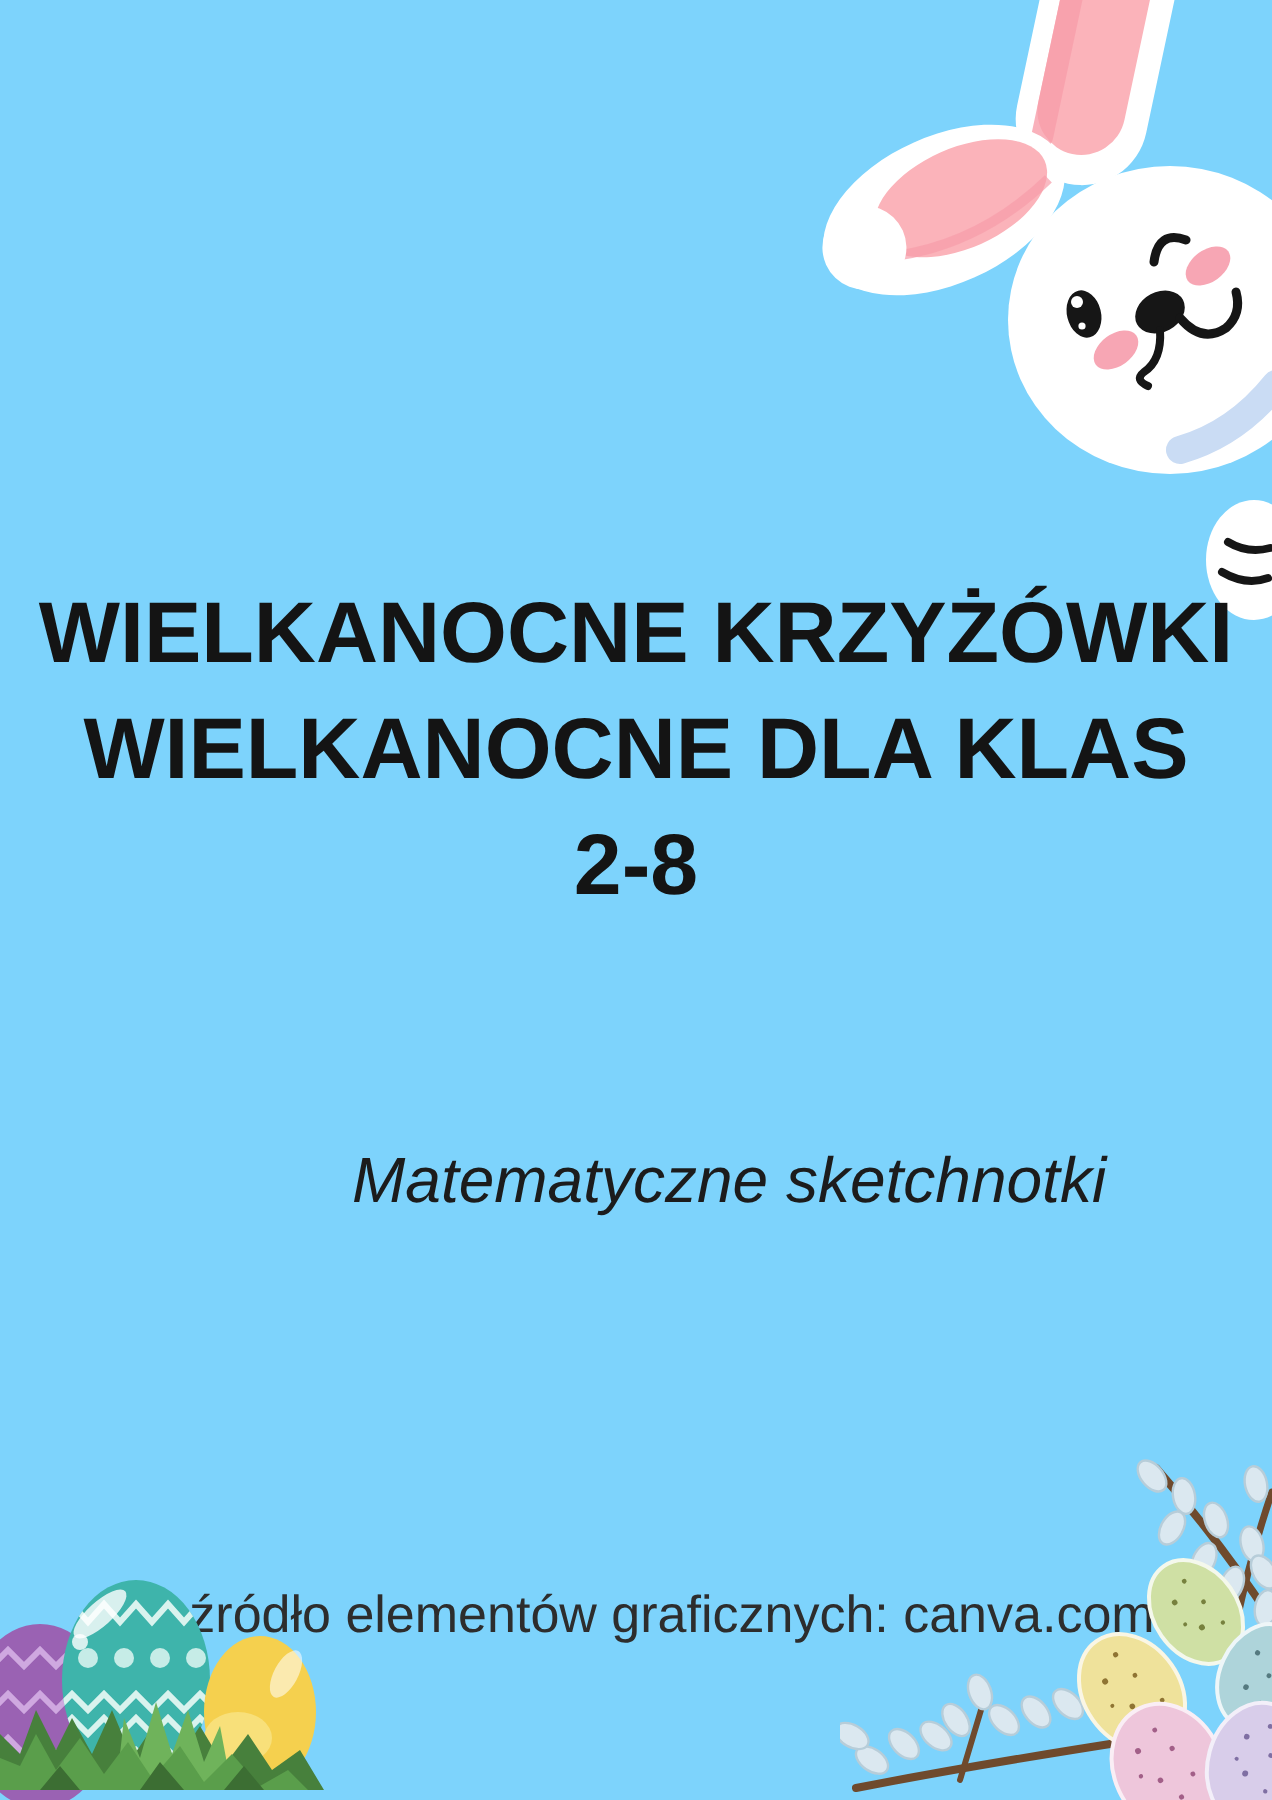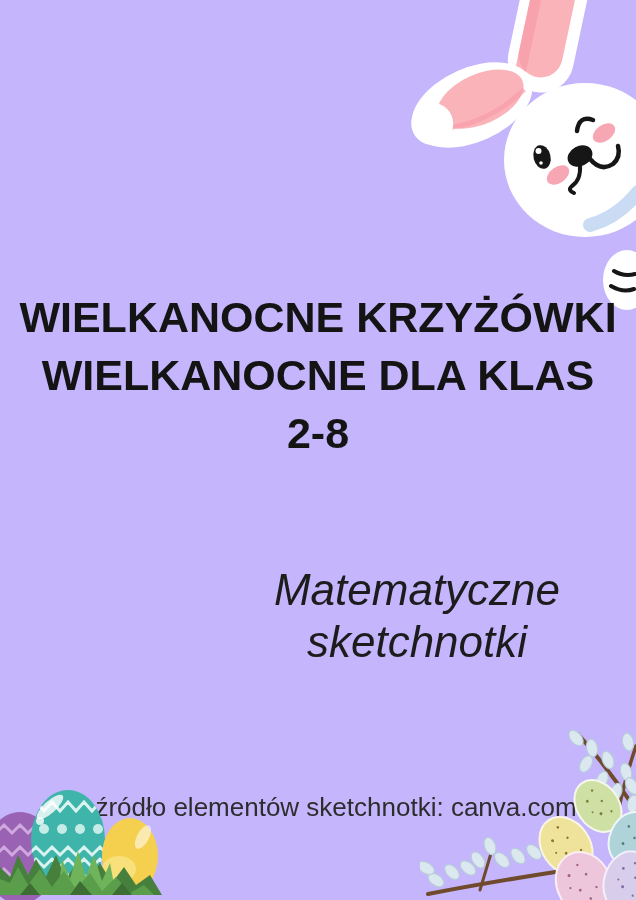--- a/index.html
+++ b/index.html
@@ -20,37 +20,37 @@
   .eggs-left { left: 0; bottom: 0; width: 220px; height: 145px; }
   .willow-right { right: 0; bottom: 0; width: 216px; height: 180px; }
 
   .title {
     position: absolute; top: 288px; left: 0; right: 0;
     text-align: center;
     font-weight: 700; font-size: 43px; line-height: 58px;
     color: #141414; letter-spacing: 0px;
   }
   .subtitle {
-    position: absolute; top: 564px; left: 200px; width: 434px;
-    text-align: center;
+    position: absolute; top: 564px; left: 176px; width: 434px;
+    text-align: left;
     font-style: italic; font-weight: 400;
-    font-size: 44px; line-height: 52px;
+    font-size: 32px; line-height: 52px;
     color: #1c1c1c;
   }
   .credit {
     position: absolute; top: 790px; left: 36px; right: 0;
     text-align: center;
     font-size: 26px; line-height: 34px;
     color: #2d2d2d;
   }
 </style>
 </head>
 <body>
 
-<div class="page" style="background: #c4b5fd;">
+<div class="page" style="background: #7dd3fc;">
 
   <div class="deco bunny">
     <svg width="240" height="320" viewBox="0 0 240 320">
 
       <g transform="rotate(12 149 40)">
         <rect x="116" y="-115" width="66" height="208" rx="33" fill="#ffffff"></rect>
         <rect x="126" y="-110" width="44" height="188" rx="22" fill="#fbb3ba"></rect>
         <rect x="126" y="-110" width="11" height="188" rx="5" fill="#f79daa" opacity="0.8"></rect>
       </g>
 
@@ -96,21 +96,21 @@
   <div class="title">
     <div>WIELKANOCNE KRZYŻÓWKI</div>
     <div>WIELKANOCNE DLA KLAS</div>
     <div>2-8</div>
   </div>
 
   <div class="subtitle">
     <div>Matematyczne sketchnotki</div>
   </div>
 
-  <div class="credit">źródło elementów sketchnotki: canva.com</div>
+  <div class="credit">źródło elementów graficznych: canva.com</div>
 
   <div class="deco eggs-left">
     <svg width="220" height="145" viewBox="0 0 220 145">
       <defs>
         <clipPath id="clip-purple">
             <ellipse cx="20" cy="103" rx="36" ry="46"></ellipse>
           </clipPath>
         <clipPath id="clip-teal">
             <ellipse cx="68" cy="85" rx="37" ry="50"></ellipse>
           </clipPath>

